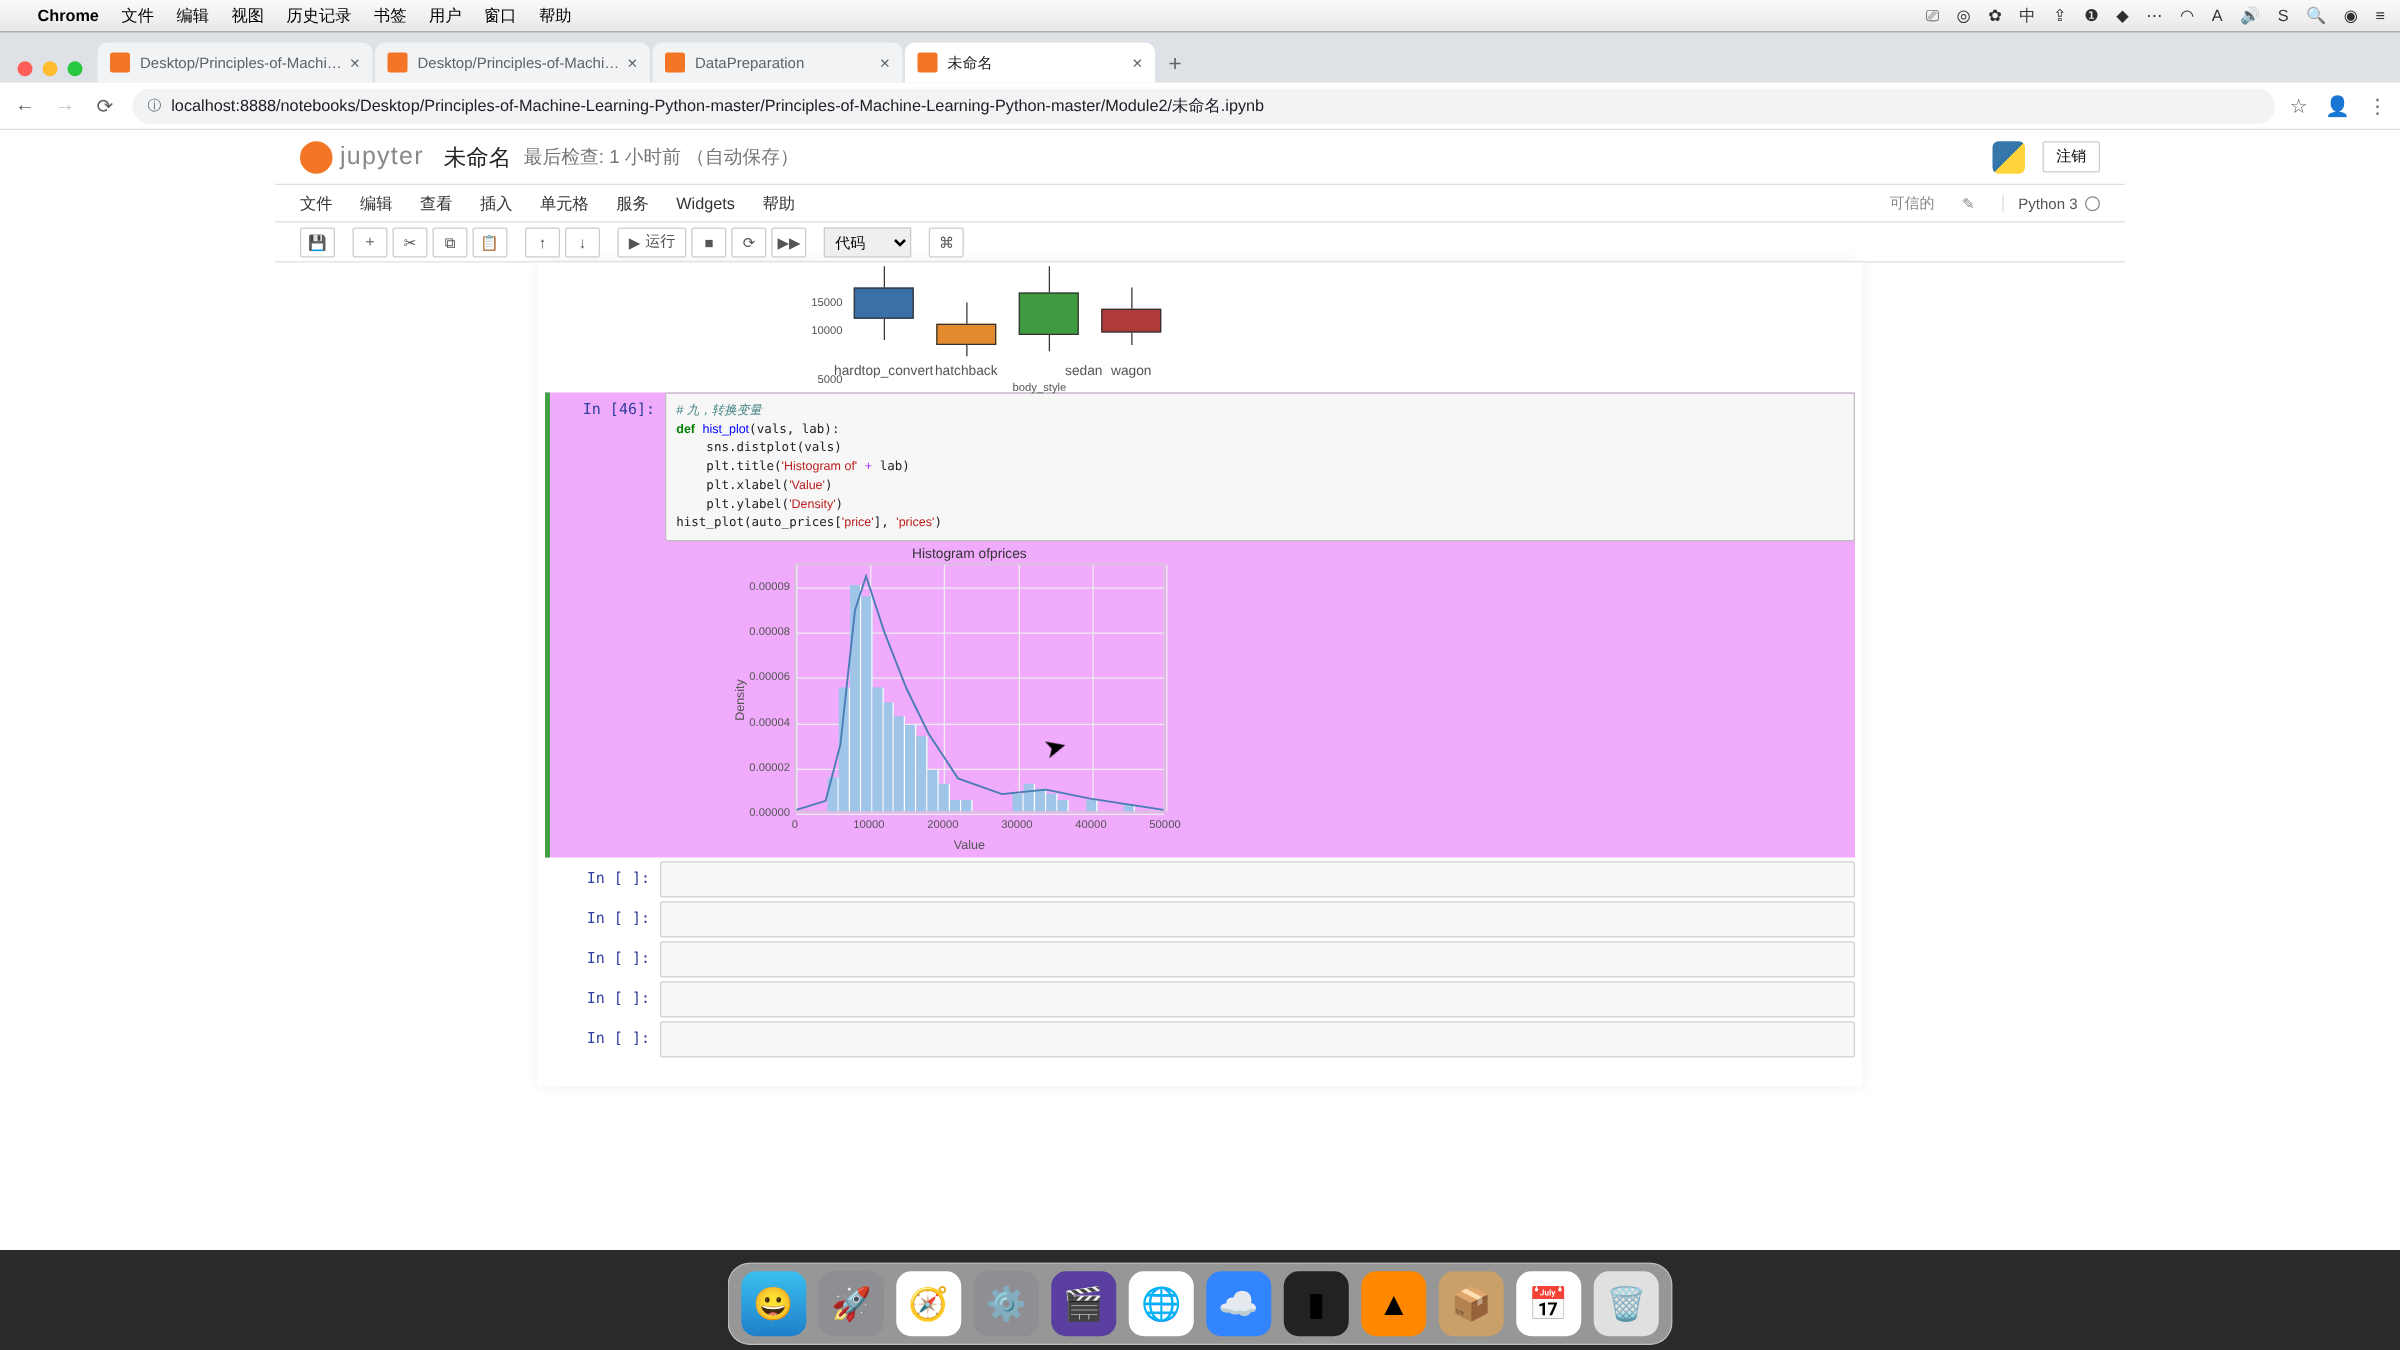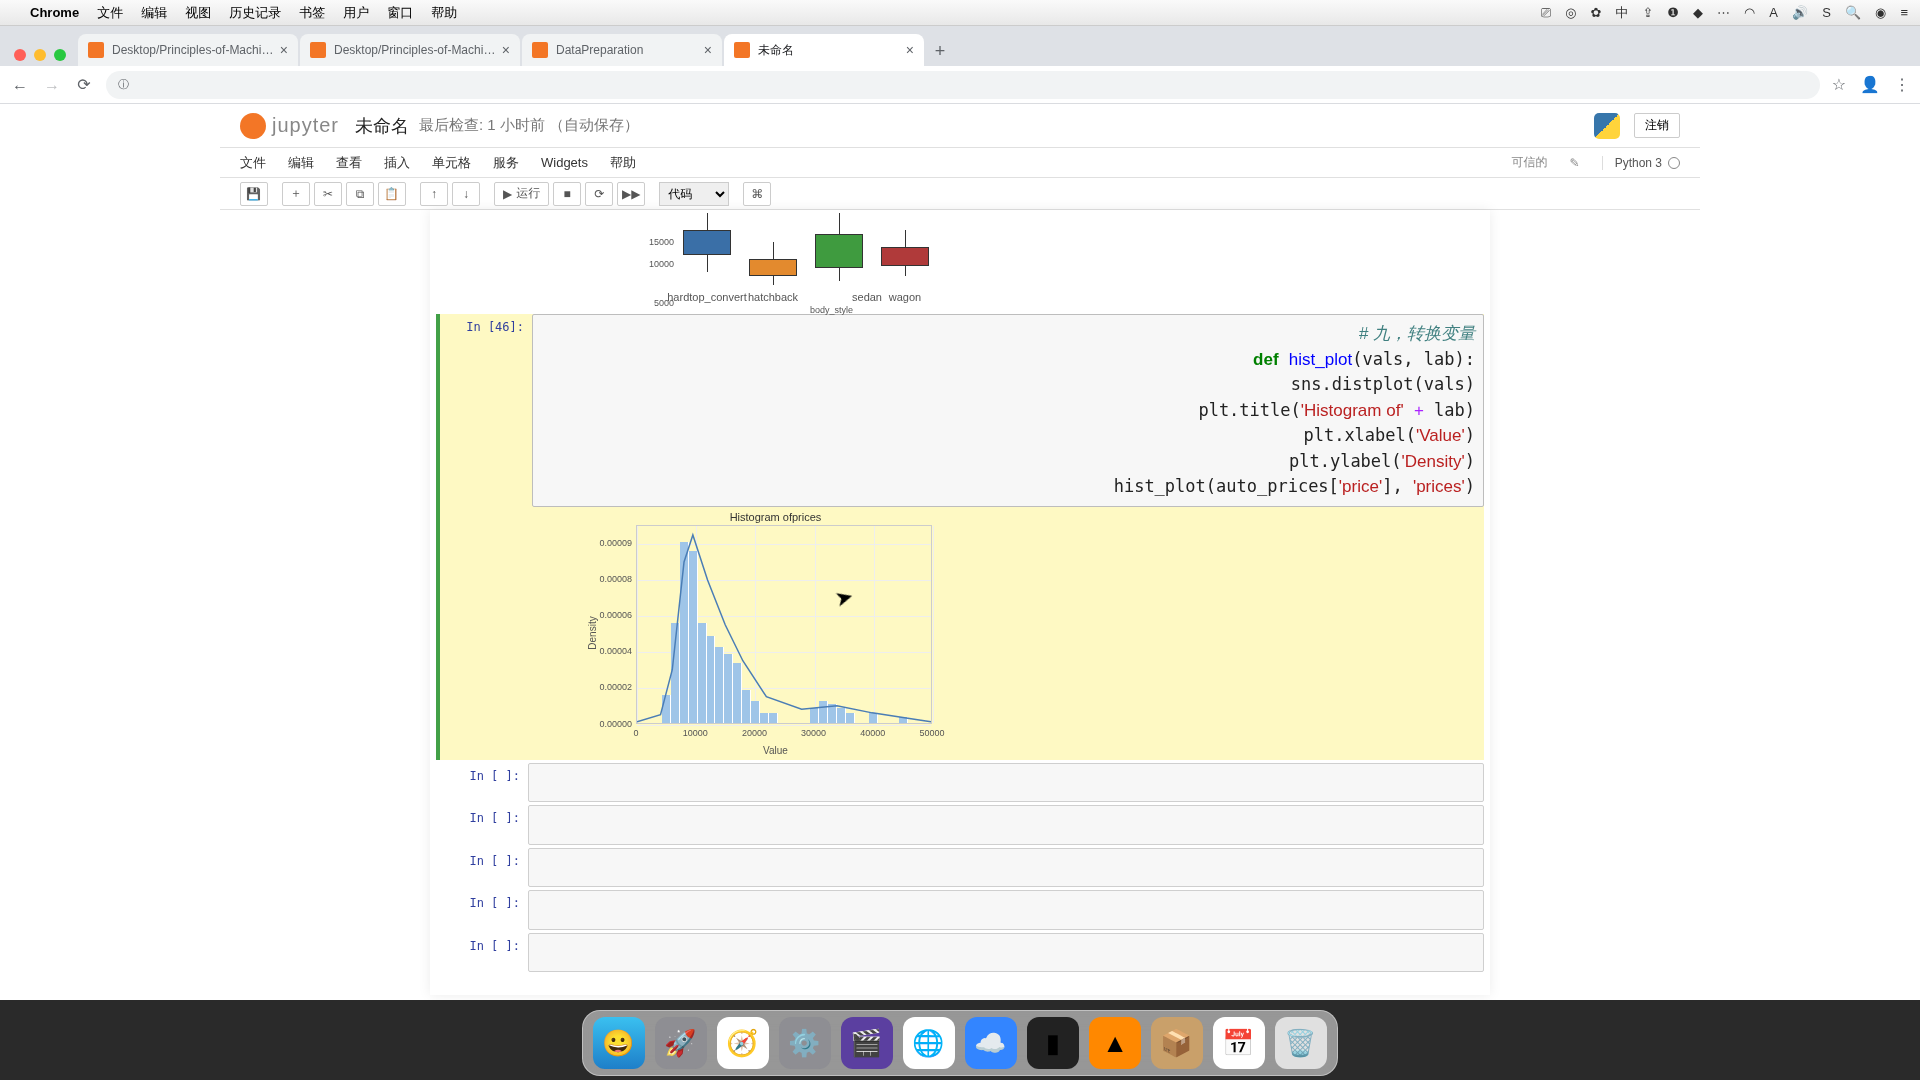--- a/index.html
+++ b/index.html
@@ -50,22 +50,22 @@
 .tbtn { width:28px; height:24px; border:1px solid #ccc; border-radius:2px; background:#fff; display:flex; align-items:center; justify-content:center; font-size:12px; color:#555; }
 .tbtn.wide { width:auto; padding:0 8px; gap:4px; }
 .tsep { width:6px; }
 .tsel { height:24px; border:1px solid #ccc; font-size:12px; padding:0 4px; min-width:70px; }
 
 .nb-container { max-width:1060px; margin:0 auto; padding:8px 0 20px; box-shadow:0 0 12px rgba(0,0,0,.08); background:#fff; }
 
 .cell { display:flex; margin:3px 6px; }
 .cell .prompt { width:92px; text-align:right; padding:6px 8px 0 0; font-family:Menlo,monospace; font-size:12px; color:#303f9f; }
 .cell .content { flex:1; }
-.codecell .input { border:1px solid #cfcfcf; background:#f7f7f7; padding:6px 8px; font-family:Menlo,monospace; font-size:17px; line-height:1.5; border-radius:2px; white-space:pre; color:#222;text-align:right; }
-.cell.selected { border-left:4px solid #42a047; background:#fef9c3; }
+.codecell .input { border:1px solid #cfcfcf; background:#f7f7f7; padding:6px 8px; font-family:Menlo,monospace; font-size:10px; line-height:1.5; border-radius:2px; white-space:pre; color:#222; }
+.cell.selected { border-left:4px solid #42a047; background:#f0abfc; }
 .cell.selected .input { border-color:#bdbdbd; }
 .codecell .output { padding:4px 0 4px 0; }
 
 
 .cm-comment{color:#408080;font-style:italic}
 .cm-keyword{color:#008000;font-weight:bold}
 .cm-def{color:#0000ff}
 .cm-str{color:#ba2121}
 .cm-op{color:#aa22ff}
 
@@ -158,20 +158,21 @@
         <span class="close">×</span>
       </div>
     <div class="newtab">+</div>
   </div>
   <div class="addrbar">
     <span class="navbtn">←</span>
     <span class="navbtn" style="opacity:.4">→</span>
     <span class="navbtn">⟳</span>
     <div class="omnibox">
       <span class="lock">ⓘ</span>
+      <span>localhost:8888/notebooks/Desktop/Principles-of-Machine-Learning-Python-master/Principles-of-Machine-Learning-Python-master/Module2/未命名.ipynb</span>
     </div>
     <div class="right">
       <span>☆</span>
       <span>👤</span>
       <span>⋮</span>
     </div>
   </div>
 </div>
 
 <div class="page">

